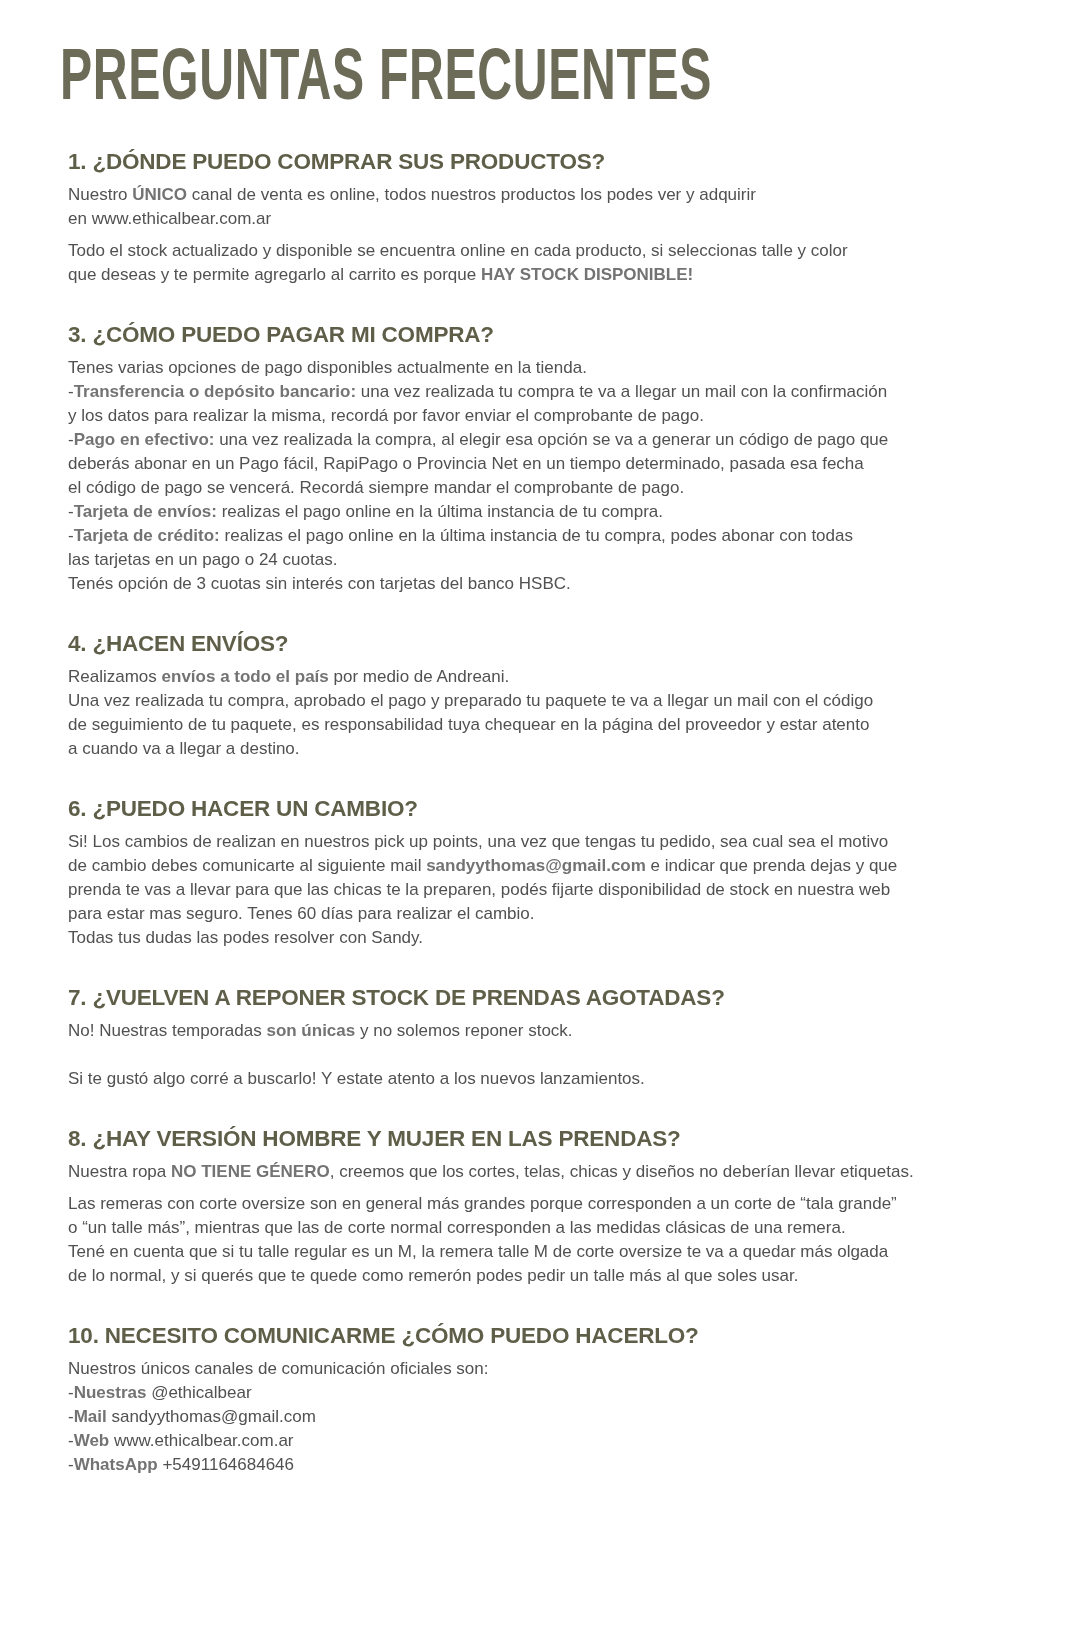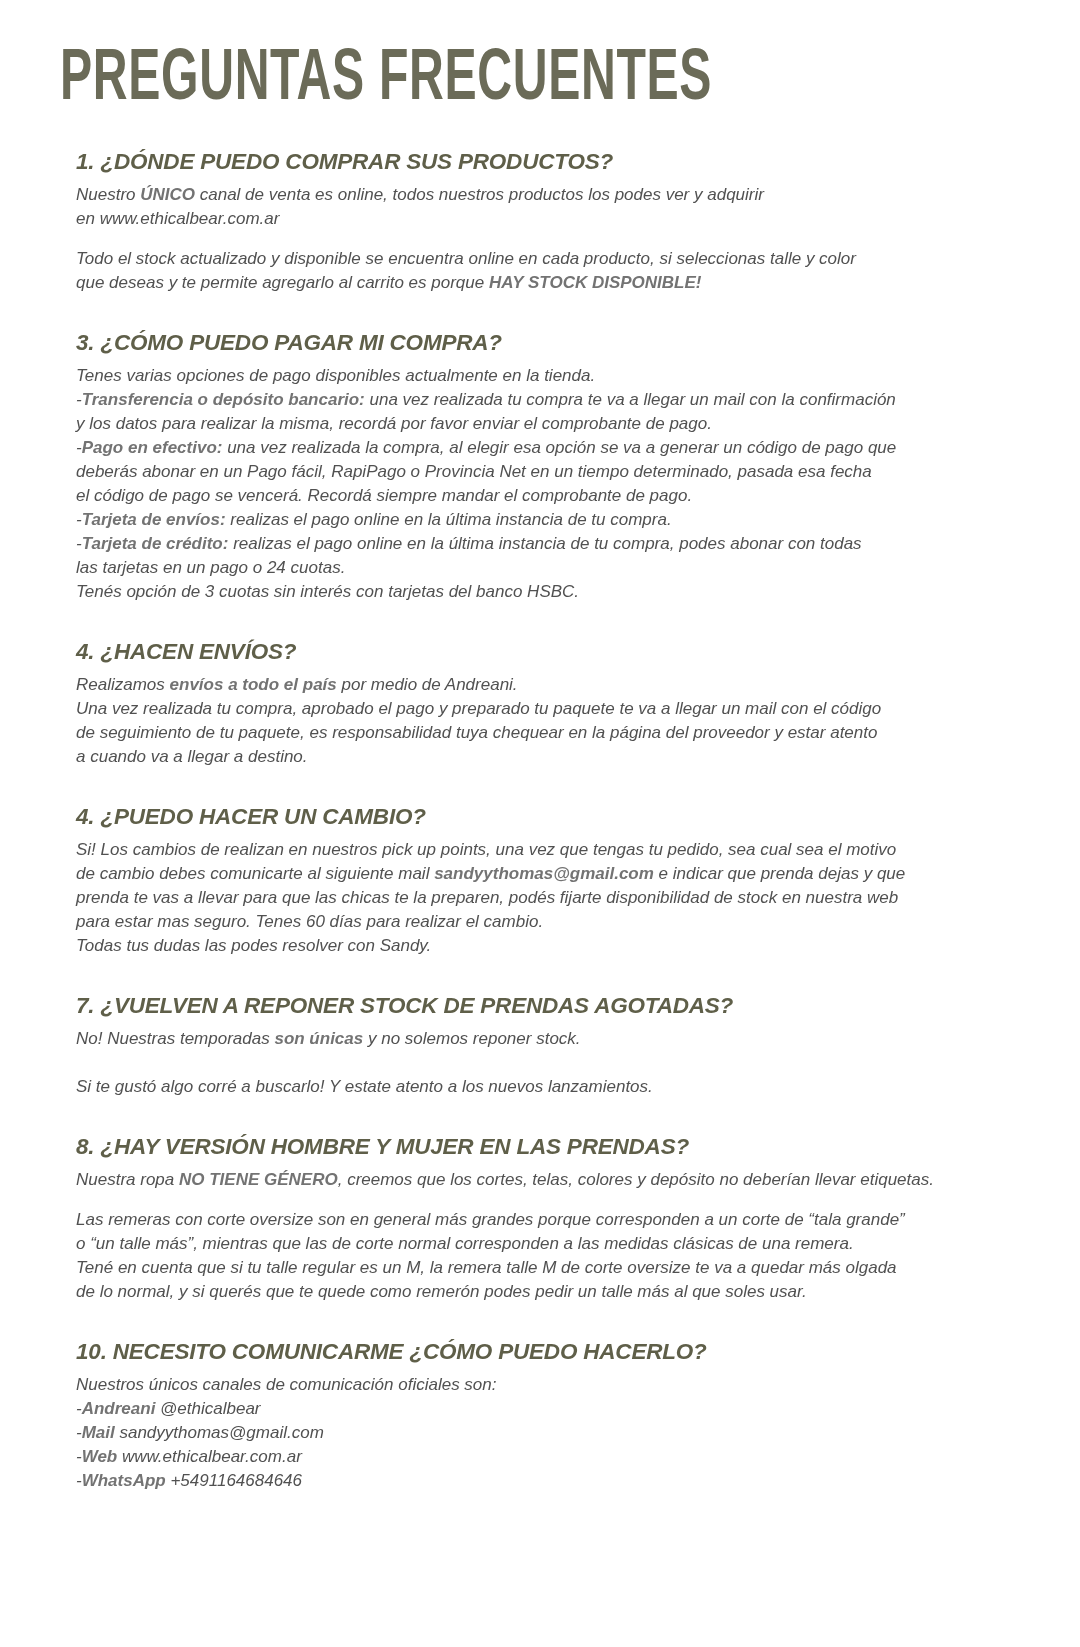--- a/index.html
+++ b/index.html
@@ -11,21 +11,21 @@
   .page{padding:45px 50px 0 60px;}
   .title{
     margin:0 0 46px 0;
     font-size:73px;line-height:58px;font-weight:700;
     letter-spacing:1px;
     color:#6b6b58;
     transform:scaleX(0.66);
     transform-origin:left center;
     white-space:nowrap;
   }
-  .faq-section{margin:16px;font-style:italic;}
+  .faq-section{margin:8px;}
   .q{
     margin:35px 0 8px 0;
     font-size:22.5px;line-height:26px;font-weight:700;
     letter-spacing:-0.2px;
     color:#5f5f49;
   }
   .faq-section:first-child .q{margin-top:0;}
   .a{
     margin:0;
     font-size:17px;line-height:24px;
@@ -63,45 +63,45 @@
 Tenés opción de 3 cuotas sin interés con tarjetas del banco HSBC.</span></p>
       </section>
       <section class="faq-section">
         <h2 class="q">4. ¿HACEN ENVÍOS?</h2>
         <p class="a"><span>Realizamos </span><span class="b">envíos a todo el país</span><span> por medio de Andreani.
 Una vez realizada tu compra, aprobado el pago y preparado tu paquete te va a llegar un mail con el código
 de seguimiento de tu paquete, es responsabilidad tuya chequear en la página del proveedor y estar atento
 a cuando va a llegar a destino.</span></p>
       </section>
       <section class="faq-section">
-        <h2 class="q">4. ¿PUEDO HACER UN CAMBIO?</h2>
+        <h2 class="q">6. ¿PUEDO HACER UN CAMBIO?</h2>
         <p class="a"><span>Si! Los cambios de realizan en nuestros pick up points, una vez que tengas tu pedido, sea cual sea el motivo
 de cambio debes comunicarte al siguiente mail </span><span class="b">sandyythomas@gmail.com</span><span> e indicar que prenda dejas y que
 prenda te vas a llevar para que las chicas te la preparen, podés fijarte disponibilidad de stock en nuestra web
 para estar mas seguro. Tenes 60 días para realizar el cambio.
 Todas tus dudas las podes resolver con Sandy.</span></p>
       </section>
       <section class="faq-section">
         <h2 class="q">7. ¿VUELVEN A REPONER STOCK DE PRENDAS AGOTADAS?</h2>
         <p class="a"><span>No! Nuestras temporadas </span><span class="b">son únicas</span><span> y no solemos reponer stock.
 
 Si te gustó algo corré a buscarlo! Y estate atento a los nuevos lanzamientos.</span></p>
       </section>
       <section class="faq-section">
         <h2 class="q">8. ¿HAY VERSIÓN HOMBRE Y MUJER EN LAS PRENDAS?</h2>
-        <p class="a"><span>Nuestra ropa </span><span class="b">NO TIENE GÉNERO</span><span>, creemos que los cortes, telas, colores y depósito no deberían llevar etiquetas.</span></p>
+        <p class="a"><span>Nuestra ropa </span><span class="b">NO TIENE GÉNERO</span><span>, creemos que los cortes, telas, chicas y diseños no deberían llevar etiquetas.</span></p>
       </section>
       <section class="faq-section">
         <p class="a"><span>Las remeras con corte oversize son en general más grandes porque corresponden a un corte de “tala grande”
 o “un talle más”, mientras que las de corte normal corresponden a las medidas clásicas de una remera.
 Tené en cuenta que si tu talle regular es un M, la remera talle M de corte oversize te va a quedar más olgada
 de lo normal, y si querés que te quede como remerón podes pedir un talle más al que soles usar.</span></p>
       </section>
       <section class="faq-section">
         <h2 class="q">10. NECESITO COMUNICARME ¿CÓMO PUEDO HACERLO?</h2>
         <p class="a"><span>Nuestros únicos canales de comunicación oficiales son:
--</span><span class="b">Andreani</span><span> @ethicalbear
+-</span><span class="b">Nuestras</span><span> @ethicalbear
 -</span><span class="b">Mail</span><span> sandyythomas@gmail.com
 -</span><span class="b">Web</span><span> www.ethicalbear.com.ar
 -</span><span class="b">WhatsApp</span><span> +5491164684646</span></p>
       </section>
     </div>
 </main>
 
 </body></html>

